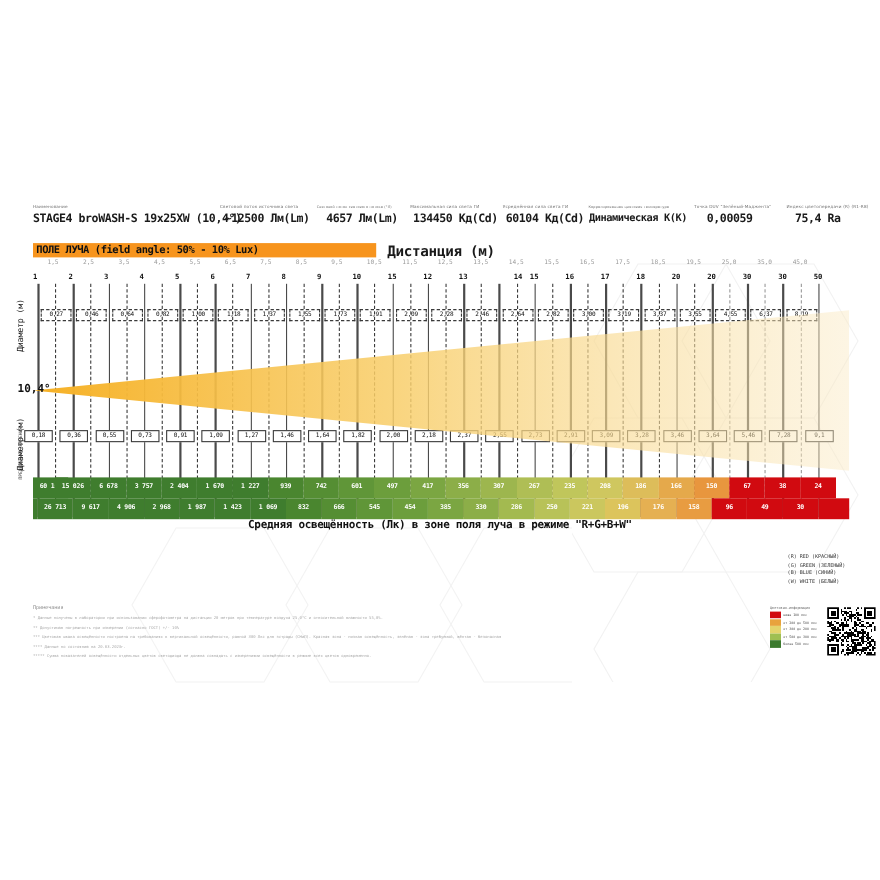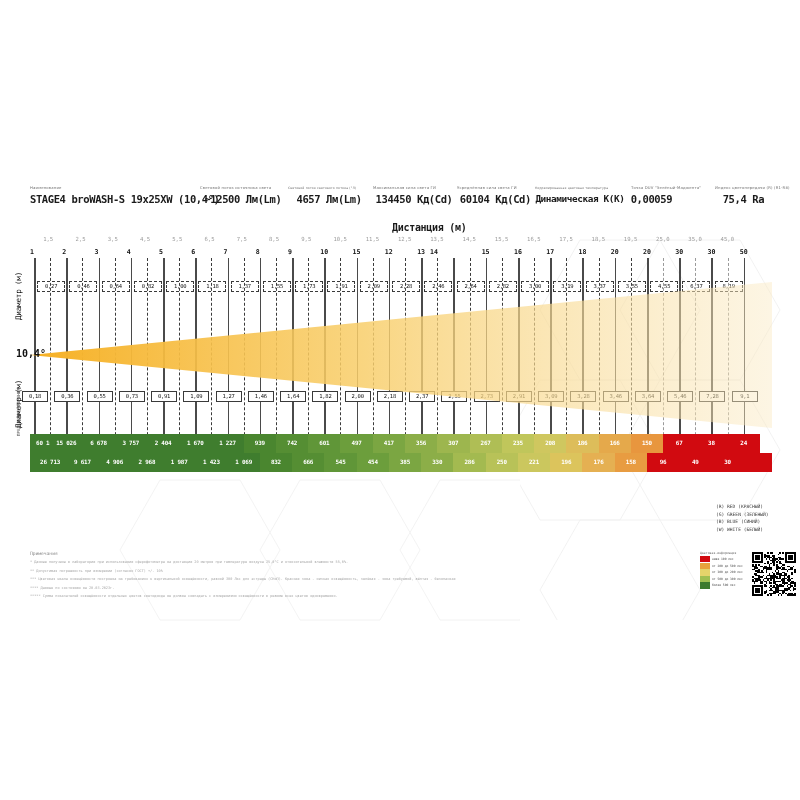--- a/index.html
+++ b/index.html
@@ -22,23 +22,23 @@
         font-family:"DejaVu Sans Mono","Liberation Mono",monospace;
         font-weight:bold;letter-spacing:-.4px;}
   .hval.sm{font-size:9.4px;}
 
   
   .fabar{position:absolute;left:30px;top:221px;width:312px;height:13px;
         background:#F7941D;}
   .fabar span{position:absolute;left:3px;top:1px;font-size:9.5px;color:#111;
         font-family:"DejaVu Sans Mono","Liberation Mono",monospace;
         font-weight:bold;letter-spacing:-.4px;white-space:nowrap;}
-  .distlabel{position:absolute;left:352px;top:222px;font-size:10px;color:#1a1a1a;
+  .distlabel{position:absolute;left:352px;top:222px;font-size:13px;color:#1a1a1a;
         font-family:"DejaVu Sans Mono","Liberation Mono",monospace;
-        font-weight:bold;letter-spacing:-.3px;margin-left:40px;}
+        font-weight:bold;letter-spacing:-.3px;}
 
   
   #grid{position:absolute;left:30px;top:236px;width:742px;height:238px;}
   .vmaj{position:absolute;width:1.6px;background:#4a4a4a;}
   .vmin{position:absolute;width:0px;border-left:1.4px dashed #3b3b3b;}
   .vmin.gr{border-left-color:#9a9a9a;}
   .tnum{position:absolute;font-size:6.6px;font-weight:bold;color:#111;
         font-family:"DejaVu Sans Mono","Liberation Mono",monospace;}
   .thalf{position:absolute;font-size:5.6px;color:#9b9b9b;
         font-family:"DejaVu Sans Mono","Liberation Mono",monospace;}
@@ -136,28 +136,31 @@
       <div class="hcell" style="left: 426.568px; width: 77.6322px;">
         <div class="hlab" style="transform: scale(1.12);">Усреднённая сила света ГИ</div>
         <div class="hval" style="text-align: center;">60104 Кд(Cd)</div>
       </div>
       <div class="hcell" style="left: 505.018px; width: 89.8899px;">
         <div class="hlab" style="transform: scale(0.92);">Коррелированная цветовая температура</div>
         <div class="hval sm" style="text-align: center;">Динамическая К(К)</div>
       </div>
       <div class="hcell" style="left: 600.628px; width: 65.3744px;">
         <div class="hlab" style="transform: scale(1.12);">Точка DUV "Зелёный-Маджента"</div>
-        <div class="hval" style="">0,00059</div>
+        <div class="hval" style="text-align: center;">0,00059</div>
       </div>
       <div class="hcell" style="left: 684.797px; width: 57.2026px;">
         <div class="hlab" style="transform: scale(1.12);">Индекс цветопередачи (R) (R1-R8)</div>
         <div class="hval" style="text-align: center;">75,4 Ra</div>
       </div>
     </div>
 
+  <div class="fabar">
+    <span>ПОЛЕ ЛУЧА (field angle: 50% - 10% Lux)</span>
+  </div>
   <div class="distlabel">Дистанция (м)</div>
 
   <div id="grid">
       <div class="vmin" style="left: 20.1304px; top: 22px; height: 212px;"></div>
       <div class="thalf" style="left: 13.1304px; top: 0px;">1,5</div>
       <div class="vmin" style="left: 52.3913px; top: 22px; height: 212px;"></div>
       <div class="thalf" style="left: 45.3913px; top: 0px;">2,5</div>
       <div class="vmin" style="left: 84.6522px; top: 22px; height: 212px;"></div>
       <div class="thalf" style="left: 77.6522px; top: 0px;">3,5</div>
       <div class="vmin" style="left: 116.913px; top: 22px; height: 212px;"></div>
@@ -218,21 +221,21 @@
       <div class="tnum" style="left: 258.087px; top: 12px;">9</div>
       <div class="vmaj" style="left: 294.348px; top: 22px; height: 212px;"></div>
       <div class="tnum" style="left: 290.348px; top: 12px;">10</div>
       <div class="vmaj" style="left: 326.609px; top: 22px; height: 212px;"></div>
       <div class="tnum" style="left: 322.609px; top: 12px;">15</div>
       <div class="vmaj" style="left: 358.87px; top: 22px; height: 212px;"></div>
       <div class="tnum" style="left: 354.87px; top: 12px;">12</div>
       <div class="vmaj" style="left: 391.13px; top: 22px; height: 212px;"></div>
       <div class="tnum" style="left: 387.13px; top: 12px;">13</div>
       <div class="vmaj" style="left: 423.391px; top: 22px; height: 212px;"></div>
-      <div class="tnum" style="left: 400px; top: 12px;">14</div>
+      <div class="tnum" style="left: 437px; top: 12px;">14</div>
       <div class="vmaj" style="left: 455.652px; top: 22px; height: 212px;"></div>
       <div class="tnum" style="left: 451.652px; top: 12px;">15</div>
       <div class="vmaj" style="left: 487.913px; top: 22px; height: 212px;"></div>
       <div class="tnum" style="left: 483.913px; top: 12px;">16</div>
       <div class="vmaj" style="left: 520.174px; top: 22px; height: 212px;"></div>
       <div class="tnum" style="left: 516.174px; top: 12px;">17</div>
       <div class="vmaj" style="left: 552.435px; top: 22px; height: 212px;"></div>
       <div class="tnum" style="left: 548.435px; top: 12px;">18</div>
       <div class="vmaj" style="left: 584.696px; top: 22px; height: 212px;"></div>
       <div class="tnum" style="left: 580.696px; top: 12px;">20</div>
@@ -349,20 +352,21 @@
       <div class="bcell" style="left: 520.174px; width: 32.2609px; top: 19px; background: rgb(220, 196, 92);">196</div>
       <div class="bcell" style="left: 552.435px; width: 32.2609px; top: 19px; background: rgb(229, 176, 82);">176</div>
       <div class="bcell" style="left: 584.696px; width: 32.2609px; top: 19px; background: rgb(232, 156, 65);">158</div>
       <div class="bcell" style="left: 616.957px; width: 32.2609px; top: 19px; background: rgb(209, 10, 16);">96</div>
       <div class="bcell" style="left: 649.217px; width: 32.2609px; top: 19px; background: rgb(209, 10, 16);">49</div>
       <div class="bcell" style="left: 681.478px; width: 32.2609px; top: 19px; background: rgb(209, 10, 16);">30</div>
       <div class="bcell" style="left: 0px; top: 19px; width: 4px; background: rgb(63, 125, 46);"></div>
       <div class="bcell" style="left: 713.739px; top: 19px; width: 28.2609px; background: rgb(209, 10, 16);"></div>
     </div>
 
+  <div class="caption">Средняя освещённость (Лк) в зоне поля луча в режиме "R+G+B+W"</div>
 
   <div id="rgb">
       <div>(R) RED (КРАСНЫЙ)</div>
       <div>(G) GREEN (ЗЕЛЕНЫЙ)</div>
       <div>(B) BLUE (СИНИЙ)</div>
       <div>(W) WHITE (БЕЛЫЙ)</div>
     </div>
 
   <div id="lgd">
     <div class="lgd-t">Цветовая-информация</div>

